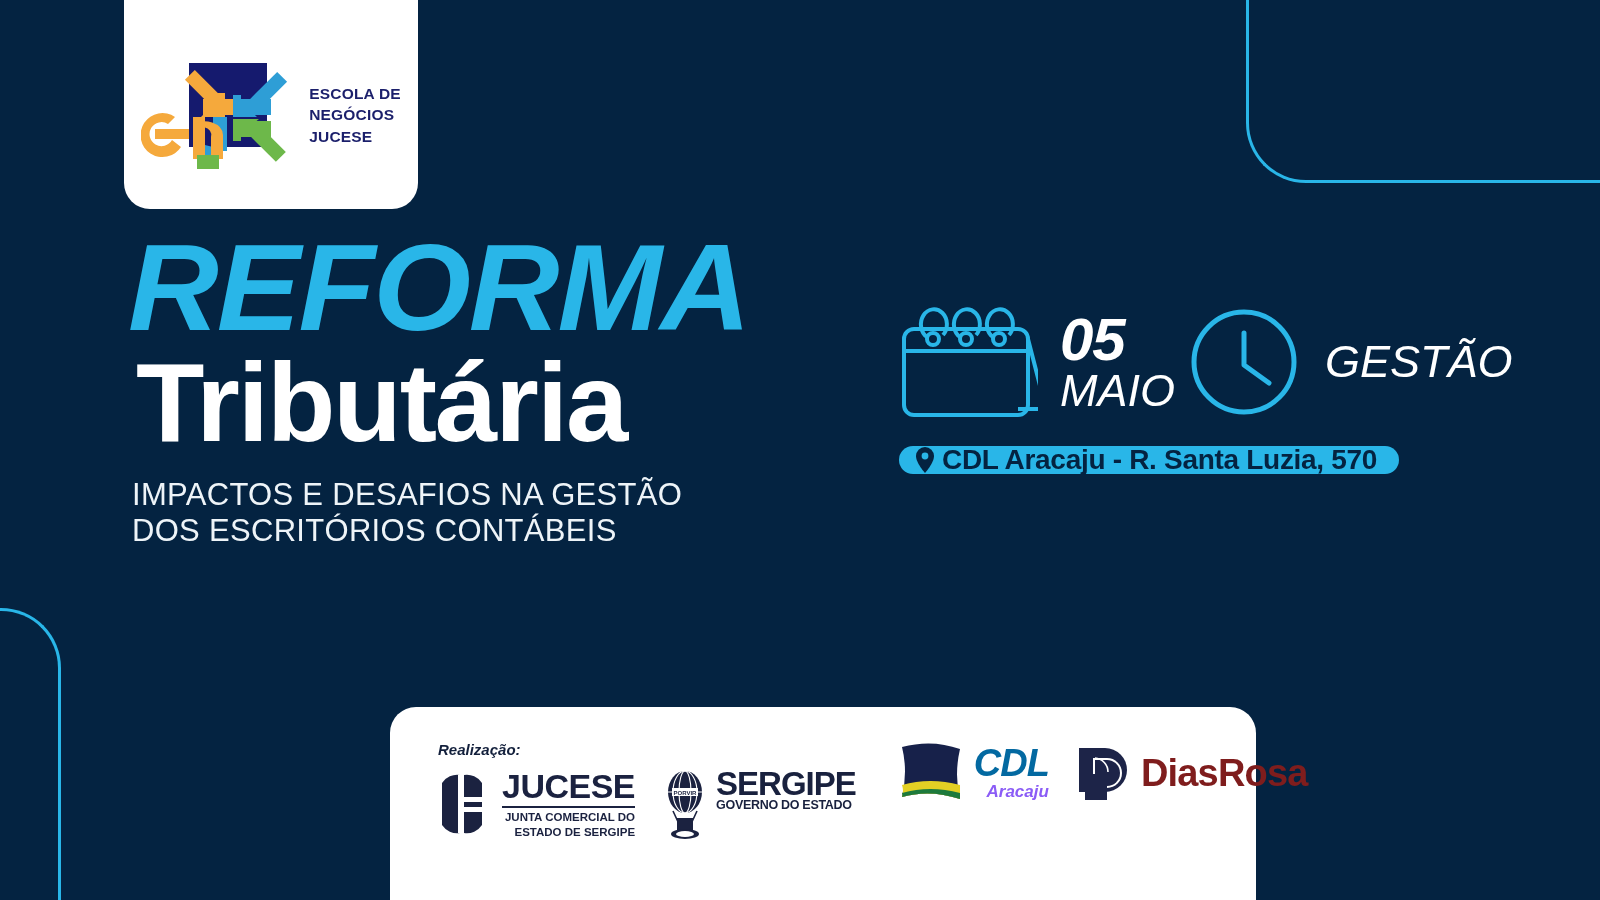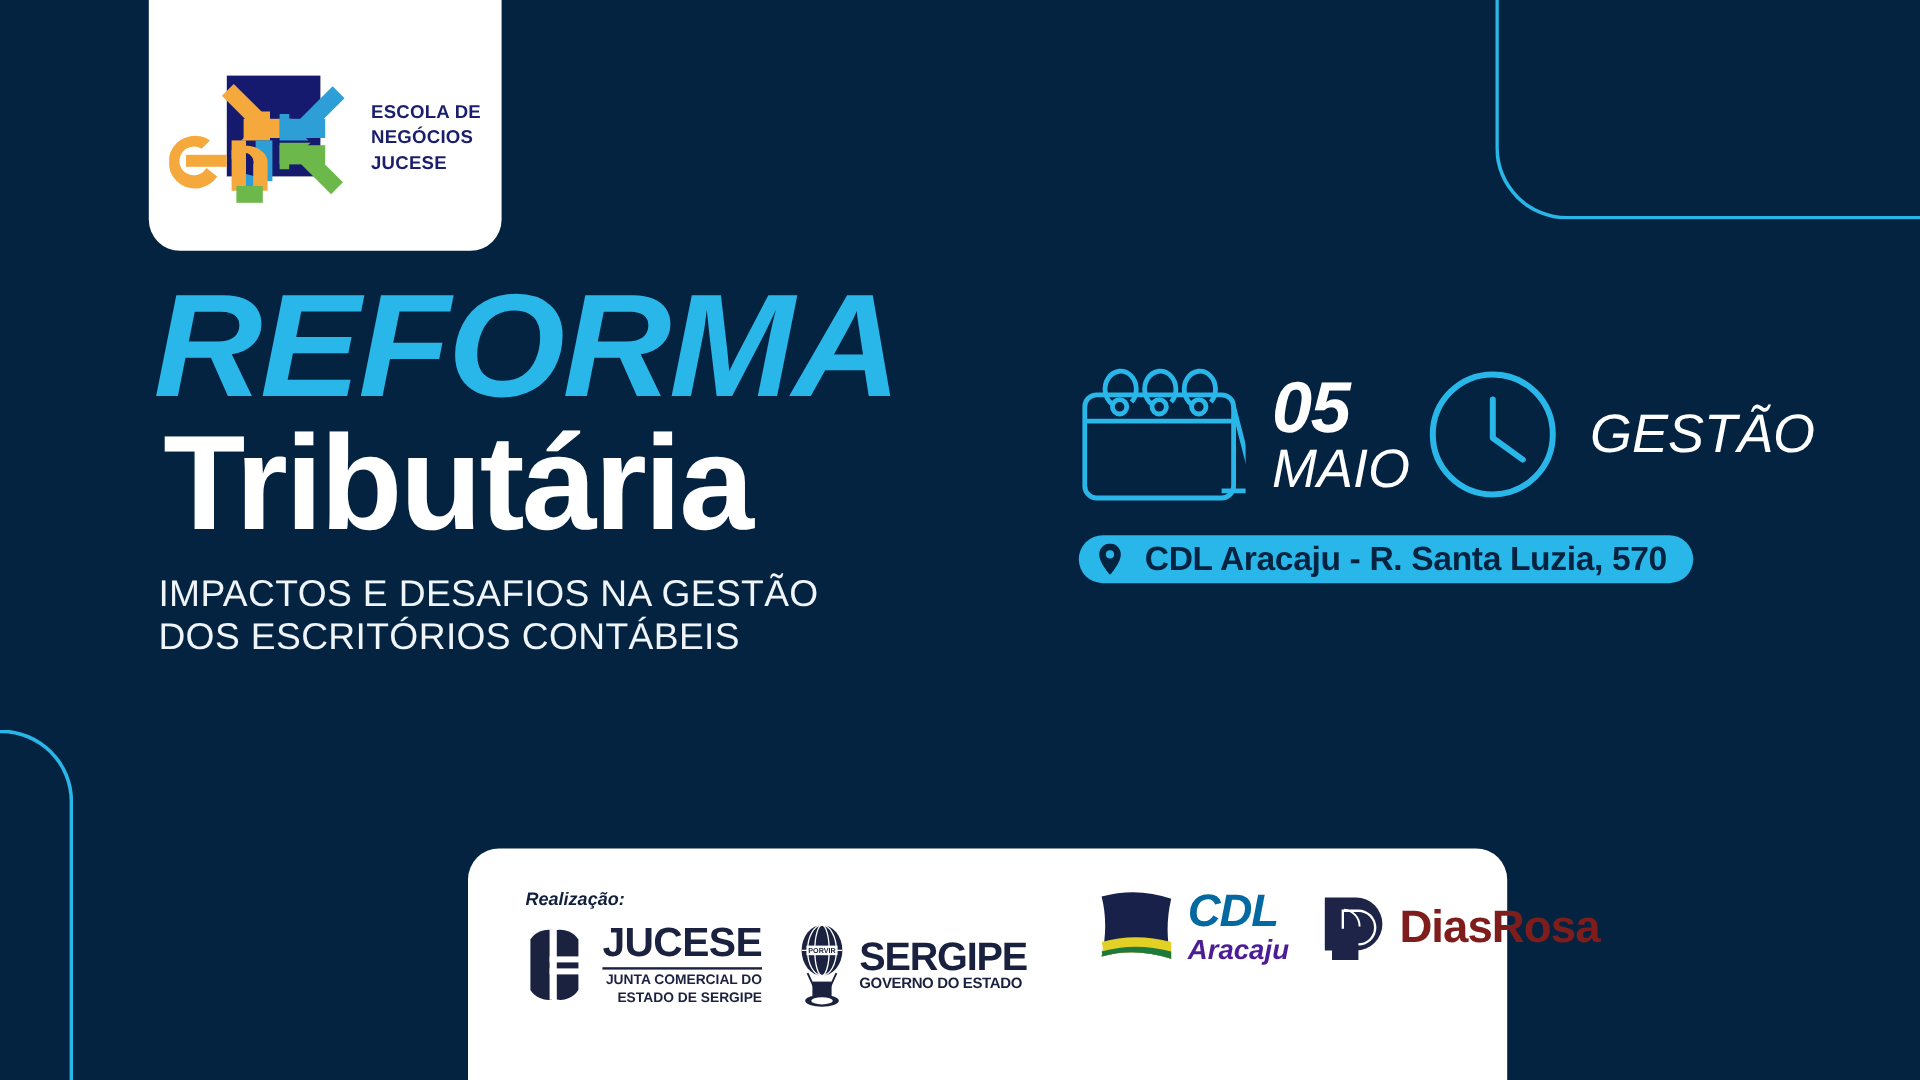--- a/index.html
+++ b/index.html
@@ -126,27 +126,27 @@
     letter-spacing: 0px;
     display: block;
     font-weight: 400;
   }
 
   
   .location-pill {
     position: absolute;
     left: 899px;
     top: 446px;
-    height: 40px;
+    height: 28px;
     padding: 0 22px 0 16px;
     background: #29b6e8;
     border-radius: 26px;
     display: flex;
     align-items: center;
-    gap: 19px;
+    gap: 7px;
     color: #042341;
     font-size: 28px;
     font-weight: bold;
     letter-spacing: -0.3px;
     white-space: nowrap;
   }
 
   
   .footer-card {
     position: absolute;
@@ -154,43 +154,43 @@
     top: 707px;
     width: 866px;
     height: 240px;
     background: #ffffff;
     border-radius: 26px 26px 0 0;
   }
   .footer-groups {
     display: flex;
     align-items: flex-start;
     padding: 34px 0 0 48px;
-    gap: 56px;
+    gap: 40px;
   }
   .fg-label {
     font-size: 15px;
     font-style: italic;
     font-weight: bold;
     color: #13203c;
     margin-bottom: 10px;
   }
   .fg-logos { display: flex; align-items: center; gap: 26px; }
 
   .logo-jucese { display: flex; align-items: center; gap: 8px; }
   .jucese-word { font-size: 34px; font-weight: bold; color: #1b2240; letter-spacing: -0.5px; line-height: 1; }
   .jucese-rule { height: 2px; background: #1b2240; margin: 3px 0 2px; }
   .jucese-sub { font-size: 11.5px; font-weight: bold; color: #1b2240; text-align: right; line-height: 1.22; }
 
-  .logo-sergipe { display: flex; align-items: center; gap: 7px; }
+  .logo-sergipe { display: flex; align-items: flex-start; gap: 7px; }
   .sergipe-word { font-size: 33px; font-weight: bold; color: #19213e; letter-spacing: -1px; line-height: 0.95; }
   .sergipe-sub { font-size: 12.5px; font-weight: bold; color: #19213e; letter-spacing: -0.3px; line-height: 1.1; }
 
   .logo-cdl { display: flex; align-items: center; gap: 6px; }
   .cdl-word { font-size: 38px; font-weight: bold; font-style: italic; color: #0369a1; letter-spacing: -1px; line-height: 0.92; }
-  .cdl-sub { font-size: 23px; font-weight: bold; font-style: italic; color: #4c1d95; text-align: right; line-height: 1; margin-top: 2px; }
+  .cdl-sub { font-size: 17px; font-weight: bold; font-style: italic; color: #8b5cf6; text-align: right; line-height: 1; margin-top: 2px; }
 
   .logo-diasrosa { display: flex; align-items: center; gap: 10px; }
   .diasrosa-word { font-size: 38px; font-weight: bold; color: #7f1d1d; letter-spacing: -0.8px; line-height: 1; }
 </style>
 </head>
 <body>
 
 <div id="poster">
 
   <div class="deco-tr"></div>

